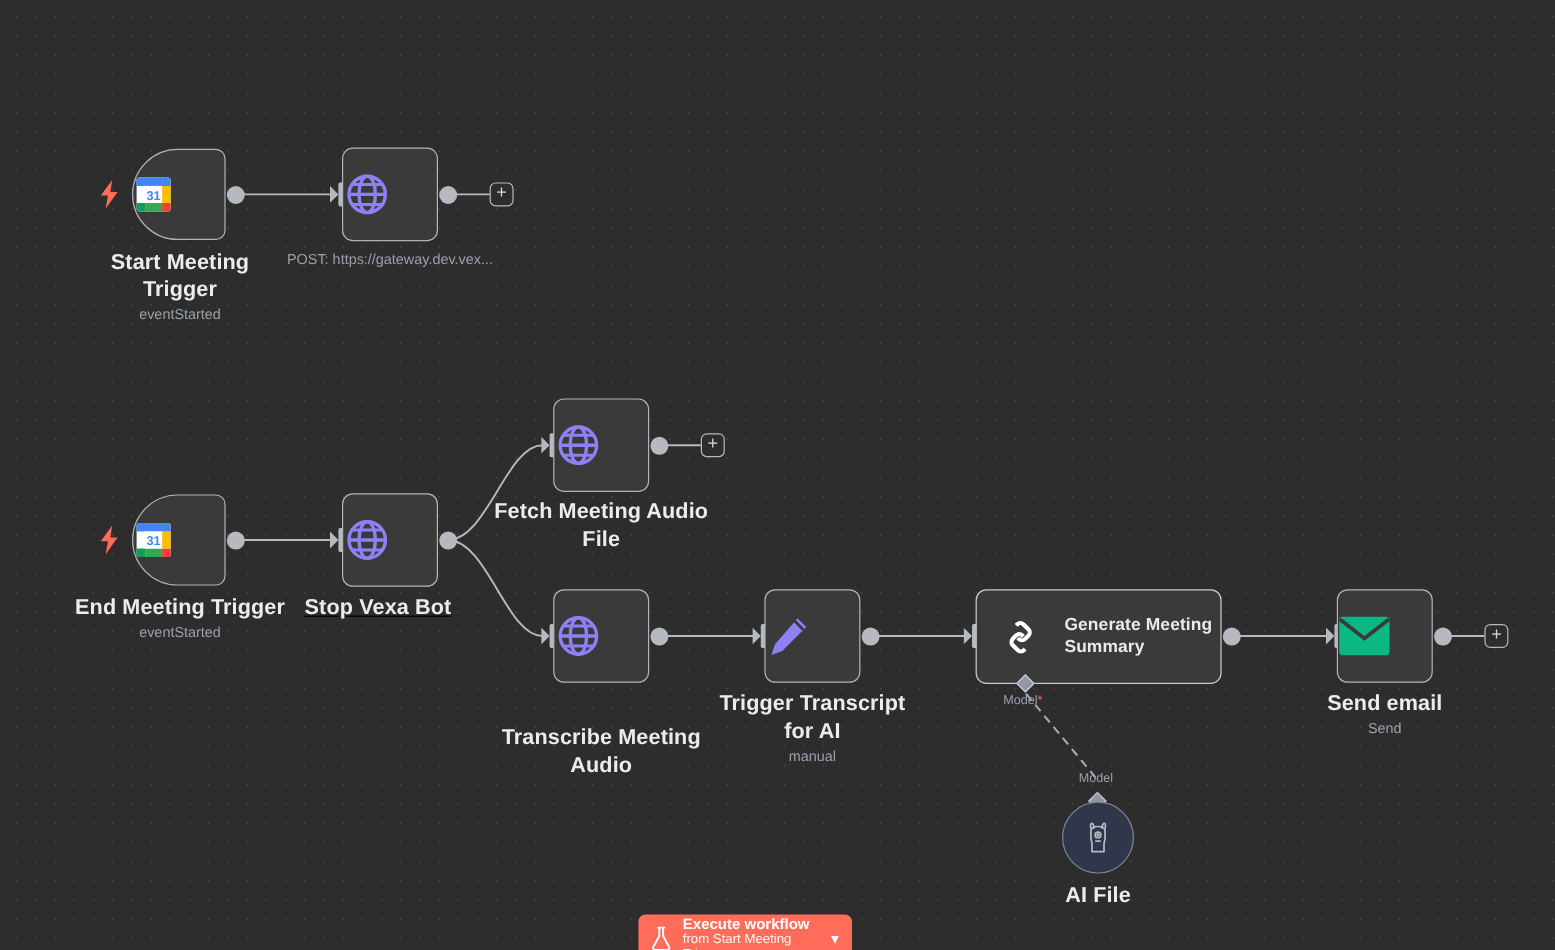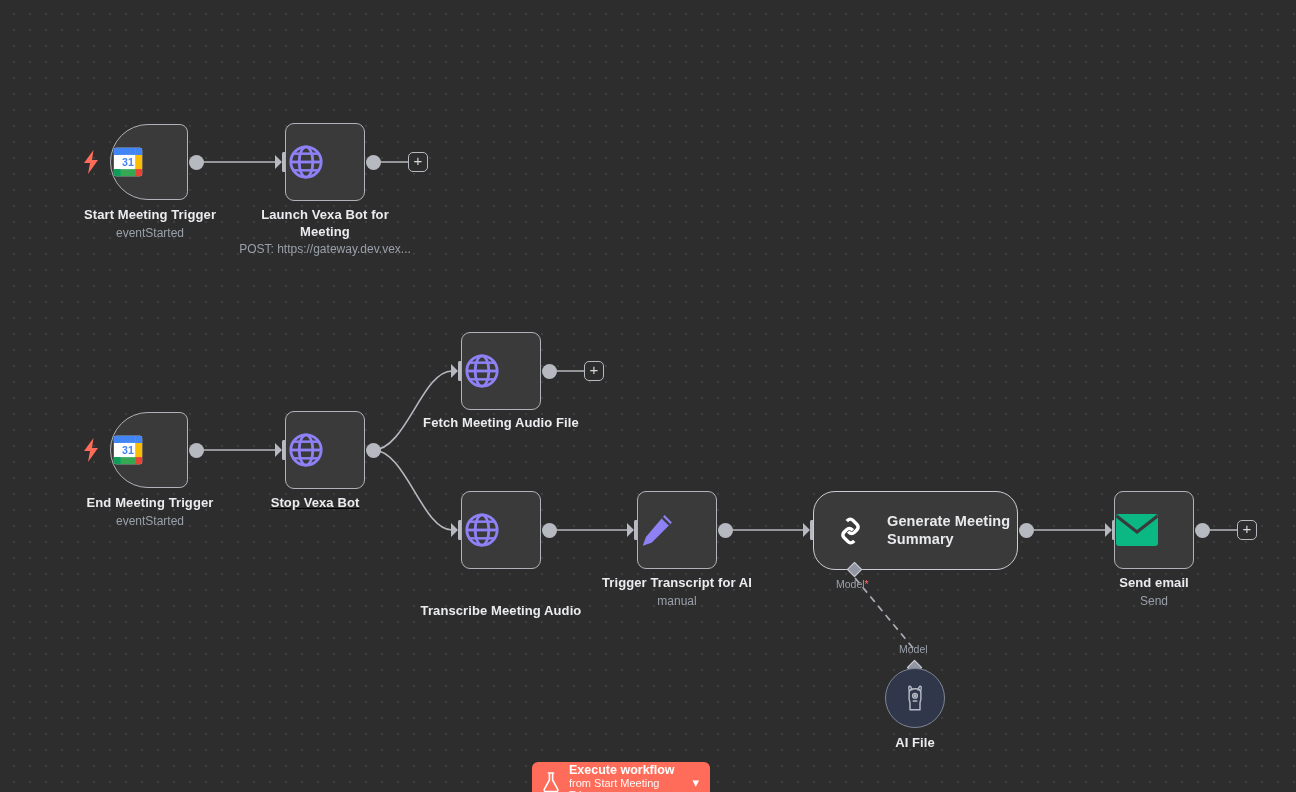--- a/index.html
+++ b/index.html
@@ -31,39 +31,38 @@
   }
   .node.trigger {
     border-top-left-radius: 42px;
     border-bottom-left-radius: 42px;
   }
   .node.selected {
     border-color: #c9ccd3;
     justify-content: flex-start;
     padding-left: 18px;
     gap: 18px;
-    border-radius: 22px;
   }
   .node-title-inside {
     font-size: 14.5px;
     font-weight: bold;
     color: #e9eaed;
     line-height: 1.22;
     letter-spacing: .1px;
     max-width: 130px;
   }
 
   
   .labels {
     position: absolute;
     text-align: center;
     pointer-events: none;
   }
   .node-name {
-    font-size: 13px;
+    font-size: 18px;
     font-weight: bold;
     color: #ebecef;
     line-height: 1.27;
     letter-spacing: .1px;
   }
   .node-sub {
     font-size: 12px;
     color: #9aa0ab;
     line-height: 1.35;
     margin-top: 1px;
@@ -202,21 +201,20 @@
       <circle cx="12" cy="12" r="9.1" fill="none" stroke="#8e81f5" stroke-width="1.7"></circle>
       <ellipse cx="12" cy="12" rx="4.1" ry="9.1" fill="none" stroke="#8e81f5" stroke-width="1.7"></ellipse>
       <line x1="2.9" y1="12" x2="21.1" y2="12" stroke="#8e81f5" stroke-width="1.7"></line>
       <line x1="4.3" y1="7" x2="19.7" y2="7" stroke="#8e81f5" stroke-width="1.5"></line>
       <line x1="4.3" y1="17" x2="19.7" y2="17" stroke="#8e81f5" stroke-width="1.5"></line>
     </svg>
   </div>
   <div class="out-dot" style="left:366px; top:155px;"></div>
   <div class="plus-btn" style="left:408px; top:152px;">+</div>
   <div class="labels" style="left:235px; top:207px; width:180px;">
-    <div class="node-name">Launch Vexa Bot for Meeting</div>
     <div class="node-sub">POST: https://gateway.dev.vex...</div>
   </div>
 
   <div class="bolt" style="left:83px; top:438px;">
     <svg width="16" height="24" viewBox="0 0 16 24">
         <path d="M10.5 0 L1 13 H7 L5 24 L15 10 H9 Z" fill="#ff6d5a"></path>
       </svg>
   </div>
   <div class="node trigger" style="left:110px; top:412px; width:78px; height:76px;">
     <svg width="34" height="34" viewBox="0 0 48 48">

